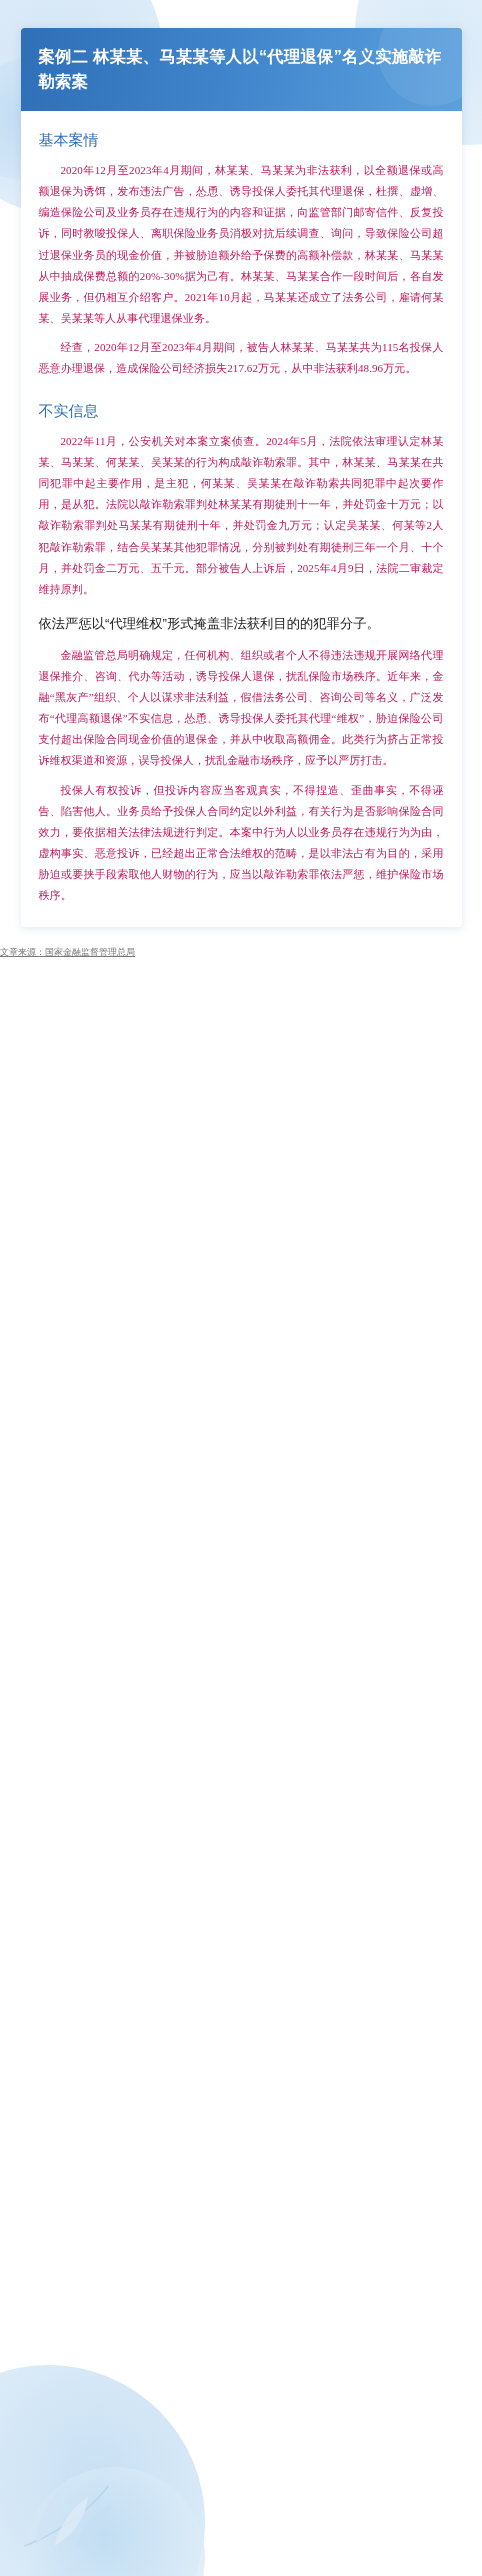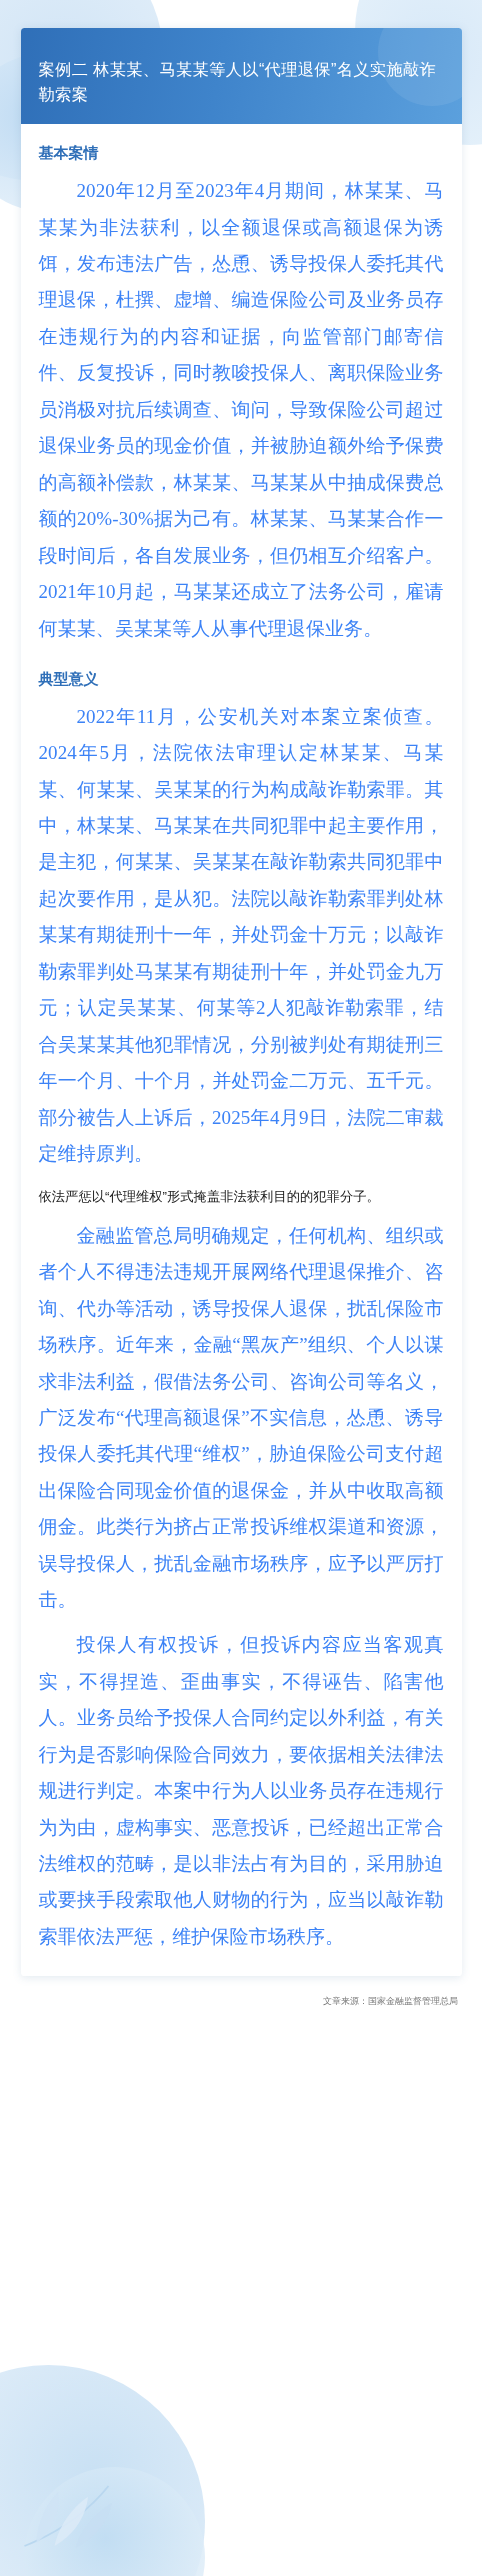--- a/index.html
+++ b/index.html
@@ -96,48 +96,47 @@
     right: -24px;
     top: -30px;
     width: 108px;
     height: 108px;
     border-radius: 50%;
     background: rgba(255,255,255,0.08);
   }
   .banner-title {
     color: #ffffff;
     font-size: 16.3px;
-    font-weight: normal;
+    font-weight: bold;
     line-height: 1.55;
     letter-spacing: 0.3px;
     font-family: "Liberation Sans", sans-serif;
     position: relative;
     z-index: 1;
-    margin-top: 13px;
   }
 
   
   .body {
     padding: 0 18px;
   }
 
   .section-heading {
     color: #2f6fb8;
     font-size: 15px;
-    font-weight: bold;
+    font-weight: normal;
     font-family: "Liberation Sans", sans-serif;
     margin: 20.5px 0 4.8px 0;
     line-height: 1.5;
   }
   .section-heading.first { margin-top: 18px; }
 
   .para {
-    font-size: 19px;
+    font-size: 11px;
     line-height: 1.92;
-    color: #3b82f6;
+    color: #be185d;
     text-align: justify;
     text-justify: inter-ideograph;
     margin: 8.4px 0 0 0;
     text-indent: 2em;
     letter-spacing: 0.1px;
   }
 
   .subheading {
     font-size: 13.3px;
     font-weight: normal;
@@ -145,25 +144,25 @@
     line-height: 1.85;
     margin: 12px 0 0 0;
     text-align: justify;
     font-family: "Liberation Sans", sans-serif;
   }
 
   
   .footer-source {
     position: relative;
     z-index: 2;
-    text-align: right;
     font-size: 9px;
     color: #7a7a7a;
     padding: 0 24px 0 0;
     margin-top: -71px;
+    text-decoration: underline;
   }
 </style>
 </head>
 <body>
 
 <div class="bg-blob blob-topleft"></div>
 <div class="bg-blob blob-topleft2"></div>
 <div class="bg-blob blob-topright"></div>
 <div class="bg-blob blob-bottomleft"></div>
 <div class="bg-blob blob-bottomleft2"></div>
@@ -179,22 +178,23 @@
   <div class="card">
 
     <div class="banner">
       <div class="banner-title">案例二 林某某、马某某等人以“代理退保”名义实施敲诈勒索案</div>
     </div>
 
     <div class="body">
 
       <div class="section-heading first">基本案情</div>
       <p class="para">2020年12月至2023年4月期间，林某某、马某某为非法获利，以全额退保或高额退保为诱饵，发布违法广告，怂恿、诱导投保人委托其代理退保，杜撰、虚增、编造保险公司及业务员存在违规行为的内容和证据，向监管部门邮寄信件、反复投诉，同时教唆投保人、离职保险业务员消极对抗后续调查、询问，导致保险公司超过退保业务员的现金价值，并被胁迫额外给予保费的高额补偿款，林某某、马某某从中抽成保费总额的20%-30%据为己有。林某某、马某某合作一段时间后，各自发展业务，但仍相互介绍客户。2021年10月起，马某某还成立了法务公司，雇请何某某、吴某某等人从事代理退保业务。</p>
-
-      <div class="section-heading">典型意义</div>
+      <p class="para">经查，2020年12月至2023年4月期间，被告人林某某、马某某共为115名投保人恶意办理退保，造成保险公司经济损失217.62万元，从中非法获利48.96万元。</p>
+
+      <div class="section-heading">不实信息</div>
       <p class="para">2022年11月，公安机关对本案立案侦查。2024年5月，法院依法审理认定林某某、马某某、何某某、吴某某的行为构成敲诈勒索罪。其中，林某某、马某某在共同犯罪中起主要作用，是主犯，何某某、吴某某在敲诈勒索共同犯罪中起次要作用，是从犯。法院以敲诈勒索罪判处林某某有期徒刑十一年，并处罚金十万元；以敲诈勒索罪判处马某某有期徒刑十年，并处罚金九万元；认定吴某某、何某等2人犯敲诈勒索罪，结合吴某某其他犯罪情况，分别被判处有期徒刑三年一个月、十个月，并处罚金二万元、五千元。部分被告人上诉后，2025年4月9日，法院二审裁定维持原判。</p>
 
       <div class="subheading">依法严惩以“代理维权”形式掩盖非法获利目的的犯罪分子。</div>
       <p class="para">金融监管总局明确规定，任何机构、组织或者个人不得违法违规开展网络代理退保推介、咨询、代办等活动，诱导投保人退保，扰乱保险市场秩序。近年来，金融“黑灰产”组织、个人以谋求非法利益，假借法务公司、咨询公司等名义，广泛发布“代理高额退保”不实信息，怂恿、诱导投保人委托其代理“维权”，胁迫保险公司支付超出保险合同现金价值的退保金，并从中收取高额佣金。此类行为挤占正常投诉维权渠道和资源，误导投保人，扰乱金融市场秩序，应予以严厉打击。</p>
       <p class="para">投保人有权投诉，但投诉内容应当客观真实，不得捏造、歪曲事实，不得诬告、陷害他人。业务员给予投保人合同约定以外利益，有关行为是否影响保险合同效力，要依据相关法律法规进行判定。本案中行为人以业务员存在违规行为为由，虚构事实、恶意投诉，已经超出正常合法维权的范畴，是以非法占有为目的，采用胁迫或要挟手段索取他人财物的行为，应当以敲诈勒索罪依法严惩，维护保险市场秩序。</p>
 
     </div>
   </div>
 </div>
 

